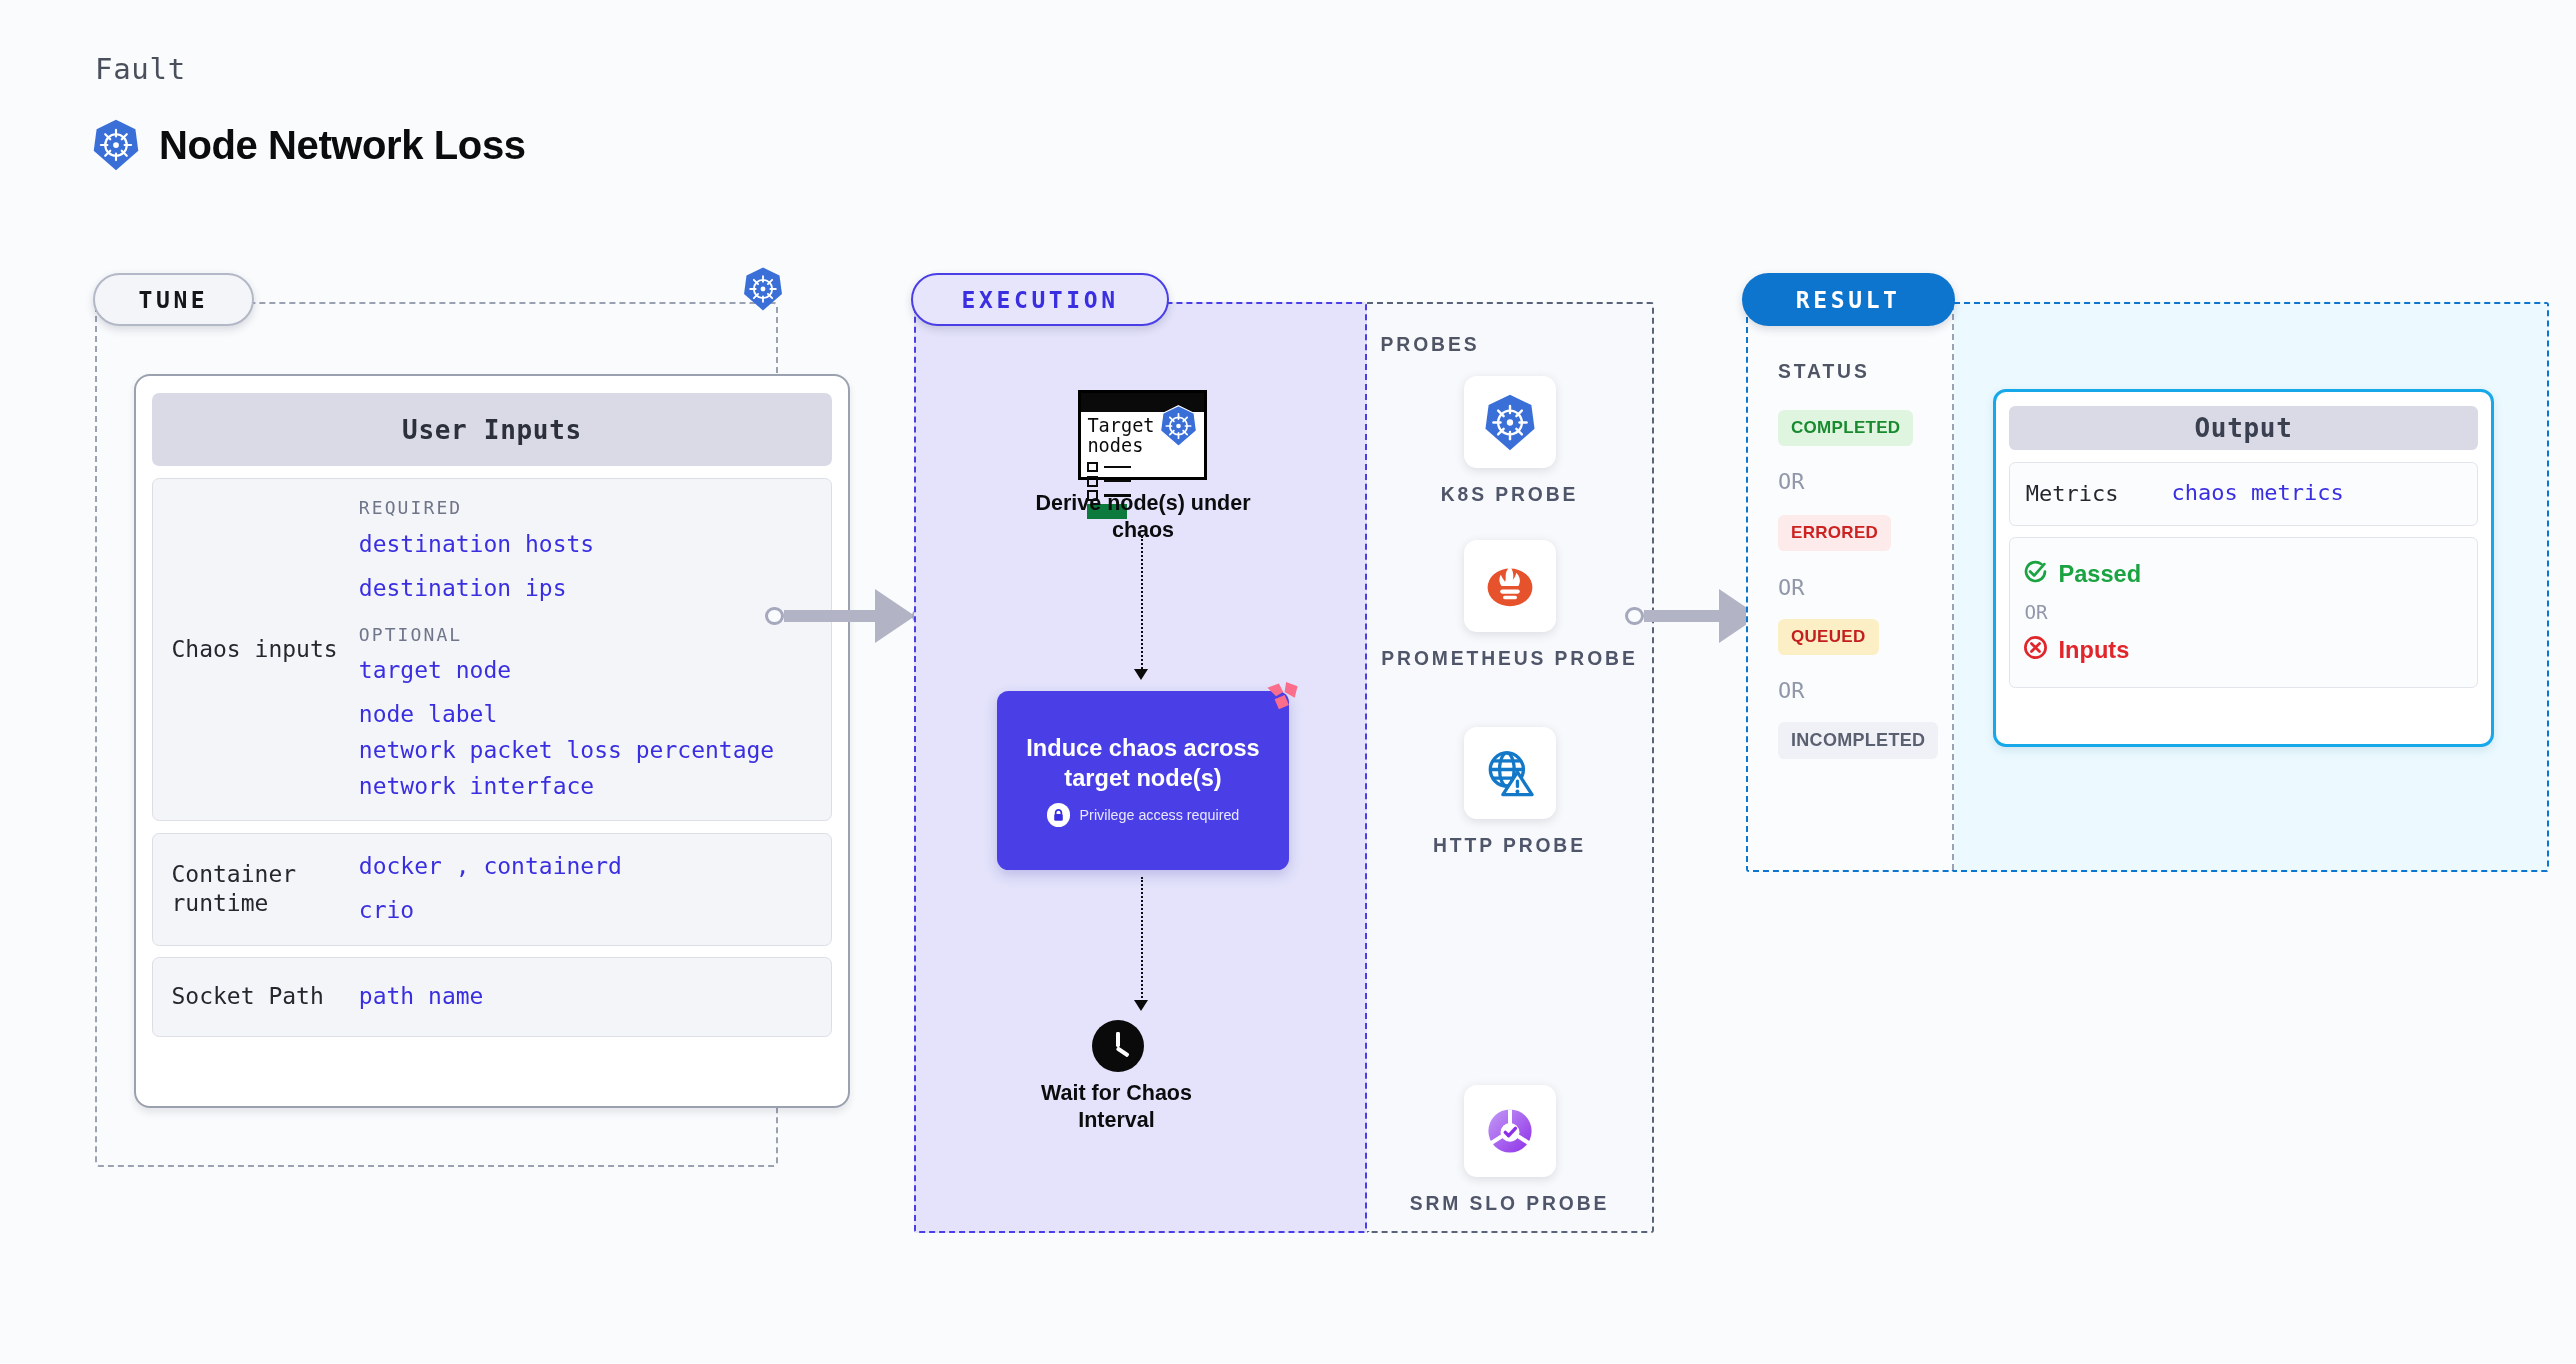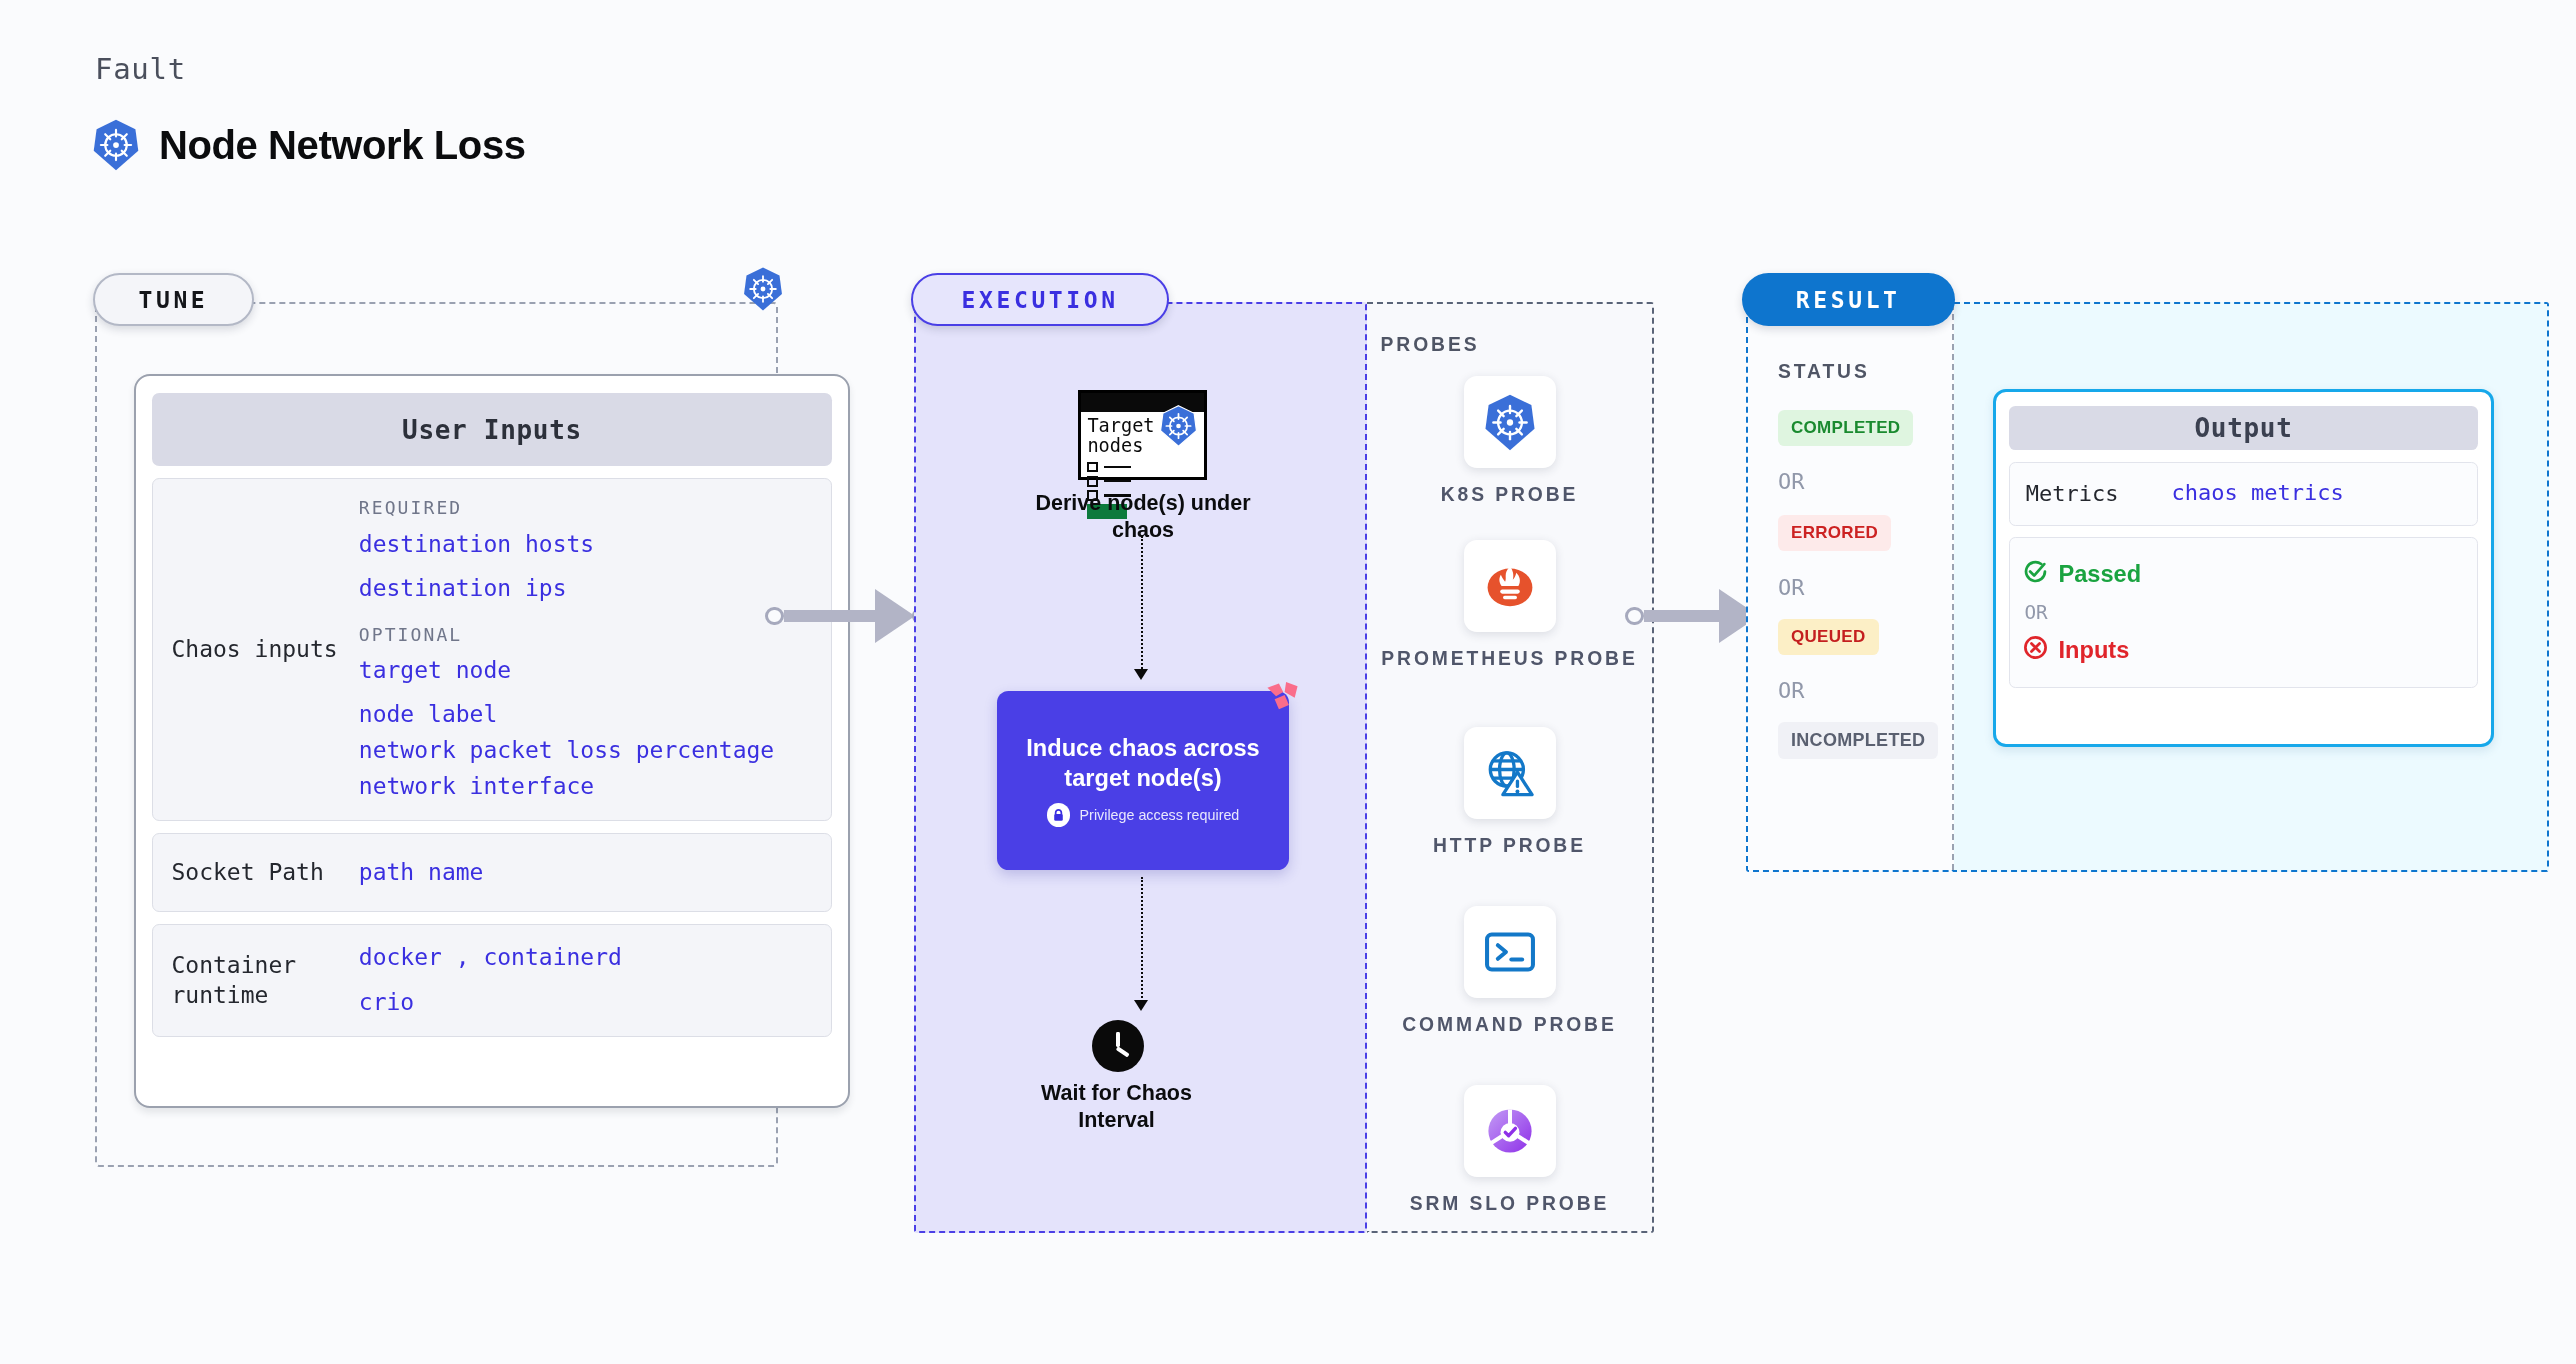--- a/index.html
+++ b/index.html
@@ -292,32 +292,32 @@
         <div class="val">destination hosts</div>
         <div class="val">destination ips</div>
         <div class="reqtag" style="margin-top:20px">OPTIONAL</div>
         <div class="val">target node</div>
         <div class="val" style="margin-bottom:5.7px">node label</div>
         <div class="val" style="margin-bottom:5.7px">network packet loss percentage</div>
         <div class="val">network interface</div>
       </div>
     </div>
 
-    <div class="sec" style="padding:24px 13px">
-      <div class="sec-label">Socket Path</div>
-      <div class="sec-vals">
-        <div class="val">path name</div>
-      </div>
-    </div>
-
     <div class="sec">
       <div class="sec-label">Container runtime</div>
       <div class="sec-vals">
         <div class="val">docker , containerd</div>
         <div class="val">crio</div>
+      </div>
+    </div>
+
+    <div class="sec" style="padding:24px 13px">
+      <div class="sec-label">Socket Path</div>
+      <div class="sec-vals">
+        <div class="val">path name</div>
       </div>
     </div>
   </div>
 </div>
 
 <div id="tune-k8s">
   <svg width="40" height="44" viewBox="0 0 64 72">
     <path d="M32 1 L59 14 L63 44 L32 71 L1 44 L5 14 Z" fill="#3a6fd8"></path>
     <g fill="none" stroke="#ffffff" stroke-width="3" stroke-linecap="round">
       <circle cx="32" cy="36" r="15"></circle>
@@ -389,30 +389,20 @@
             <line x1="15" y1="47" x2="57" y2="47"></line>
           </g>
           <path d="M52 38 L74 72 L30 72 Z" fill="#ffffff" stroke="#1378c8" stroke-width="5" stroke-linejoin="round"></path>
           <rect x="49.5" y="49" width="5" height="13" rx="2.5" fill="#1378c8"></rect>
           <circle cx="52" cy="67" r="3" fill="#1378c8"></circle>
         </svg>
       </div>
       <div class="probe-name">HTTP PROBE</div>
     </div>
 
-    <div class="probe" style="top:602px">
-      <div class="probe-tile">
-        <svg width="54" height="44" viewBox="0 0 80 64">
-          <rect x="6" y="6" width="68" height="52" rx="7" fill="none" stroke="#1378c8" stroke-width="6"></rect>
-          <path d="M22 22 L34 32 L22 42" fill="none" stroke="#1378c8" stroke-width="6" stroke-linecap="round" stroke-linejoin="round"></path>
-          <line x1="42" y1="43" x2="58" y2="43" stroke="#1378c8" stroke-width="6" stroke-linecap="round"></line>
-        </svg>
-      </div>
-      <div class="probe-name">COMMAND PROBE</div>
-    </div>
 
     <div class="probe" style="top:781px">
       <div class="probe-tile">
         <svg width="54" height="54" viewBox="0 0 80 80">
           <defs>
             <linearGradient id="slog" x1="0" y1="0" x2="1" y2="1">
               <stop offset="0" stop-color="#c39bf5"></stop>
                 <stop offset="1" stop-color="#8e2fe8"></stop>
             </linearGradient>
           </defs>

